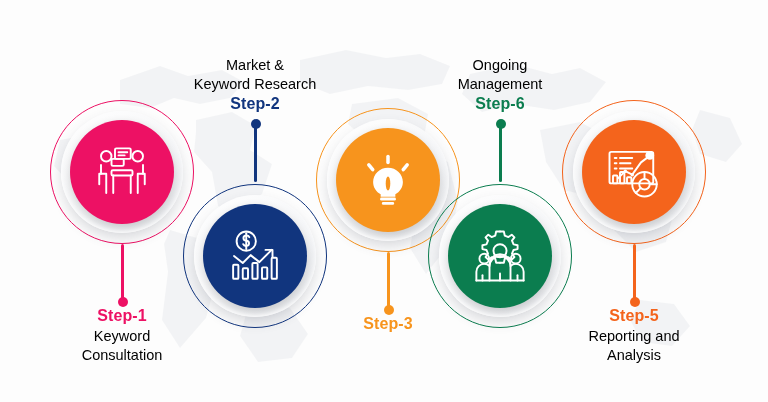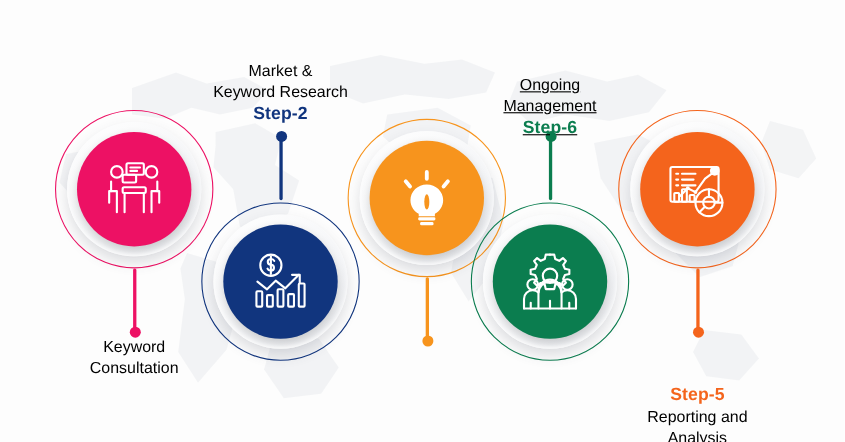--- a/index.html
+++ b/index.html
@@ -125,20 +125,21 @@
           <line x1="22" y1="36" x2="22" y2="56"></line>
           <line x1="42" y1="36" x2="42" y2="56"></line>
         </svg>
       </div>
     </div>
     <div class="connector down" style="left:121px; top:244px; height:58px; color:#ED1164;">
       <div class="line"></div>
       <div class="dot"></div>
     </div>
     <div class="labels below" style="left:122px; top:306px;">
+      <div class="step-num" style="color:#ED1164;">Step-1</div>
       <div class="step-title">Keyword
 Consultation</div>
     </div>
   </div>
 
   <div class="step">
     <div class="circle-wrap" style="left:255px; top:256px; color:#11357E;">
       <div class="ring-outer"></div>
       <div class="ring-white"></div>
       <div class="disc">
@@ -183,20 +184,21 @@
           </g>
           <ellipse cx="32" cy="36" rx="2.6" ry="8" fill="#F7941D"></ellipse>
         </svg>
       </div>
     </div>
     <div class="connector down" style="left:387px; top:252px; height:58px; color:#F7941D;">
       <div class="line"></div>
       <div class="dot"></div>
     </div>
     <div class="labels below" style="left:388px; top:314px;">
+      <div class="step-num" style="color:#F7941D;">Step-3</div>
     </div>
   </div>
 
   <div class="step">
     <div class="circle-wrap" style="left:500px; top:256px; color:#0B7D4F;">
       <div class="ring-outer"></div>
       <div class="ring-white"></div>
       <div class="disc">
         <svg viewBox="0 0 64 64" fill="none" stroke="#ffffff" stroke-width="2.2" stroke-linecap="round" stroke-linejoin="round">
           <path d="M32 4 l4.4 0 1 4.6 4.2 1.8 3.8 -2.8 3.1 3.1 -2.8 3.8 1.8 4.2 4.6 1 0 4.4 -4.6 1 -1.8 4.2 2.8 3.8 -3.1 3.1 -3.8 -2.8 -4.2 1.8 -1 4.6 -4.4 0"></path>
@@ -212,21 +214,21 @@
           <line x1="12" y1="54" x2="12" y2="60"></line>
           <line x1="52" y1="54" x2="52" y2="60"></line>
           <line x1="5" y1="60" x2="59" y2="60"></line>
         </svg>
       </div>
     </div>
     <div class="connector up" style="left:499px; top:124px; height:58px; color:#0B7D4F;">
       <div class="line"></div>
       <div class="dot"></div>
     </div>
-    <div class="labels above" style="left:500px; top:69px;text-decoration:underline;">
+    <div class="labels above" style="left:500px; top:56px;">
       <div class="step-title">Ongoing
 Management</div>
       <div class="step-num" style="color:#0B7D4F;">Step-6</div>
     </div>
   </div>
 
   <div class="step">
     <div class="circle-wrap" style="left:634px; top:172px; color:#F4641C;">
       <div class="ring-outer"></div>
       <div class="ring-white"></div>
@@ -252,19 +254,19 @@
           <line x1="58" y1="46" x2="50" y2="46"></line>
           <line x1="34" y1="56" x2="39.5" y2="50.5"></line>
         </svg>
       </div>
     </div>
     <div class="connector down" style="left:633px; top:244px; height:58px; color:#F4641C;">
       <div class="line"></div>
       <div class="dot"></div>
     </div>
     <div class="labels below" style="left:634px; top:306px;">
-      <div class="step-num" style="color:#F4641C;margin-top:44px;">Step-5</div>
+      <div class="step-num" style="color:#F4641C;">Step-5</div>
       <div class="step-title">Reporting and
 Analysis</div>
     </div>
   </div>
 
 </div>
 
 </body></html>

